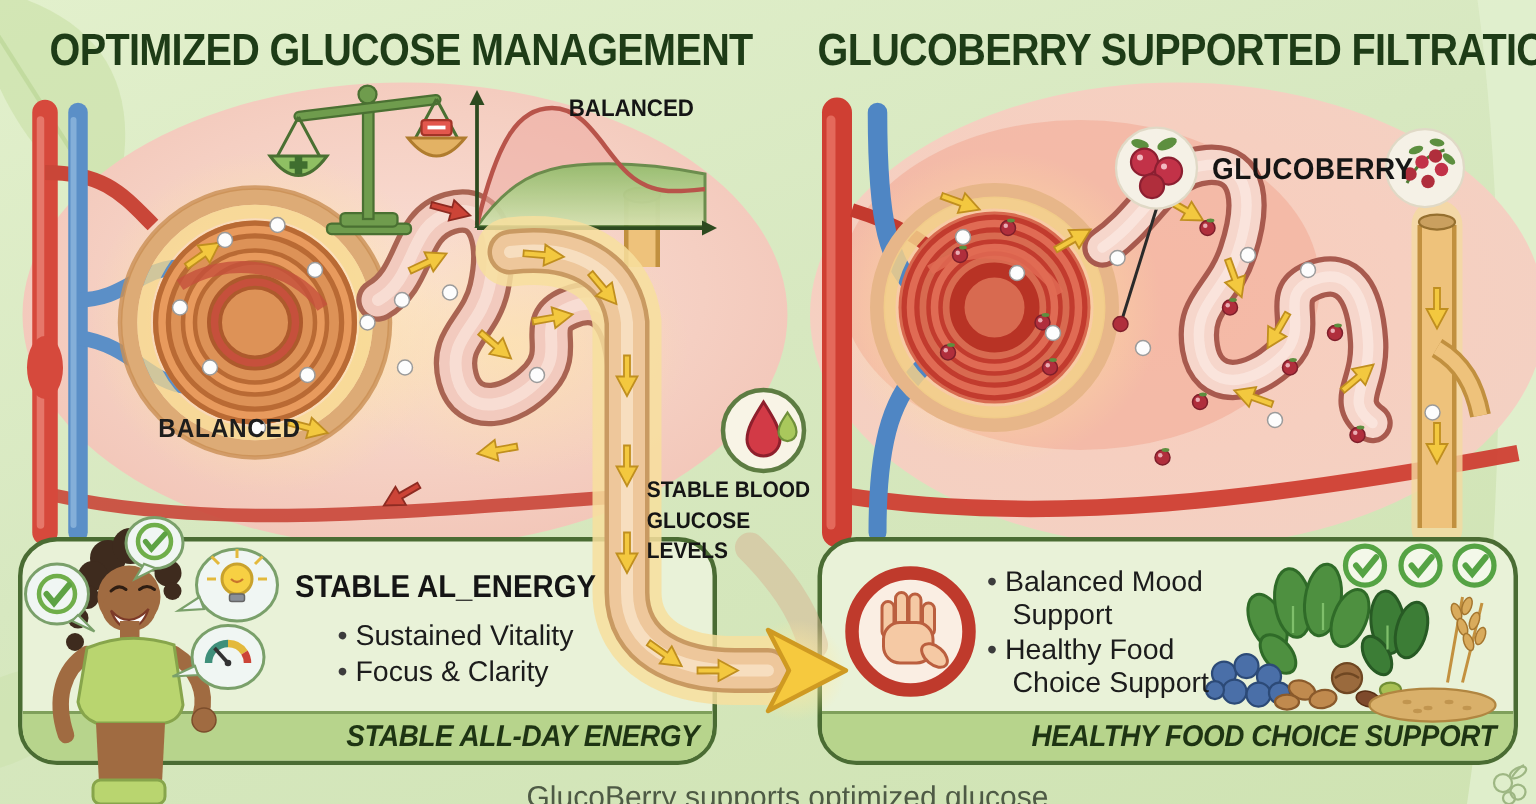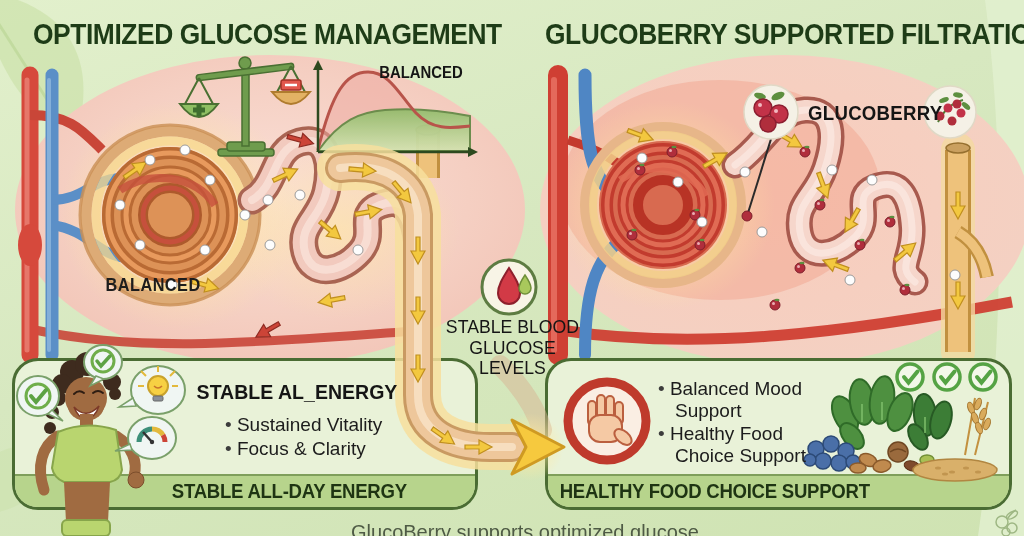--- a/index.html
+++ b/index.html
@@ -11,22 +11,22 @@
   svg{position:absolute;left:0;top:0;}
   #scene-bg{z-index:10;}
   #scene-fg{z-index:30;}
   .card{
     position:absolute;z-index:20;background:#e9f2d8;
     border:3px solid #4a6c33;border-radius:26px;box-sizing:border-box;
   }
   .banner{
     position:absolute;left:0;right:0;bottom:0;height:31px;
     background:#b7d48c;border-top:2px solid #7f9f5b;
-    border-radius:0 0 22px 22px;display:flex;align-items:center;justify-content:flex-start;
-    font-weight:bold;font-size:20px;color:#1e3413;letter-spacing:-0.3px;
+    border-radius:0 0 22px 22px;display:flex;align-items:center;justify-content:flex-end;
+    font-weight:bold;font-size:20px;color:#1e3413;letter-spacing:-0.3px;font-style:italic;
   }
   .txt{position:absolute;z-index:40;}
   .title{
     font-weight:bold;font-size:30px;color:#1e3c17;letter-spacing:-0.5px;
     transform:scaleX(.88);transform-origin:0 50%;white-space:nowrap;
   }
   .cond{transform:scaleX(.93);transform-origin:50% 50%;}
   .bullets{font-size:19px;color:#1c1c1c;line-height:1.28;}
   .bullets div{padding-left:17px;text-indent:-17px;}
   .bullets div::before{content:"• ";color:#3c3c3c;}
@@ -468,21 +468,21 @@
 
 <div class="txt title" style="left:33px;top:17px;">OPTIMIZED GLUCOSE MANAGEMENT</div>
 <div class="txt title" style="left:545px;top:17px;">GLUCOBERRY SUPPORTED FILTRATION</div>
 
 <div class="txt cond" style="left:376px;top:64px;font-size:16px;font-weight:bold;color:#151515;">BALANCED</div>
 
 <div class="txt cond" style="left:102px;top:275px;font-size:17.5px;font-weight:bold;color:#1d1d1d;letter-spacing:.5px;">BALANCED</div>
 
 <div class="txt cond" style="left:803px;top:102px;font-size:20px;font-weight:bold;color:#151515;letter-spacing:.3px;">GLUCOBERRY</div>
 
-<div class="txt" style="left:425px;top:317px;width:175px;text-align:center;font-size:19px;font-weight:normal;color:#151515;line-height:20.5px;">
+<div class="txt" style="left:425px;top:317px;width:175px;font-size:15px;font-weight:bold;color:#151515;line-height:20.5px;">
   <div class="cond">STABLE BLOOD</div>
   <div class="cond">GLUCOSE</div>
   <div class="cond">LEVELS</div>
 </div>
 
 <div class="txt cond" style="left:187px;top:380px;width:220px;text-align:center;font-size:21px;font-weight:bold;color:#151515;">STABLE AL_ENERGY</div>
 
 <div class="txt bullets" style="left:658px;top:378px;width:160px;line-height:1.14;">
   <div style="margin-bottom:2px;">Balanced Mood Support</div>
   <div>Healthy Food Choice Support</div>

